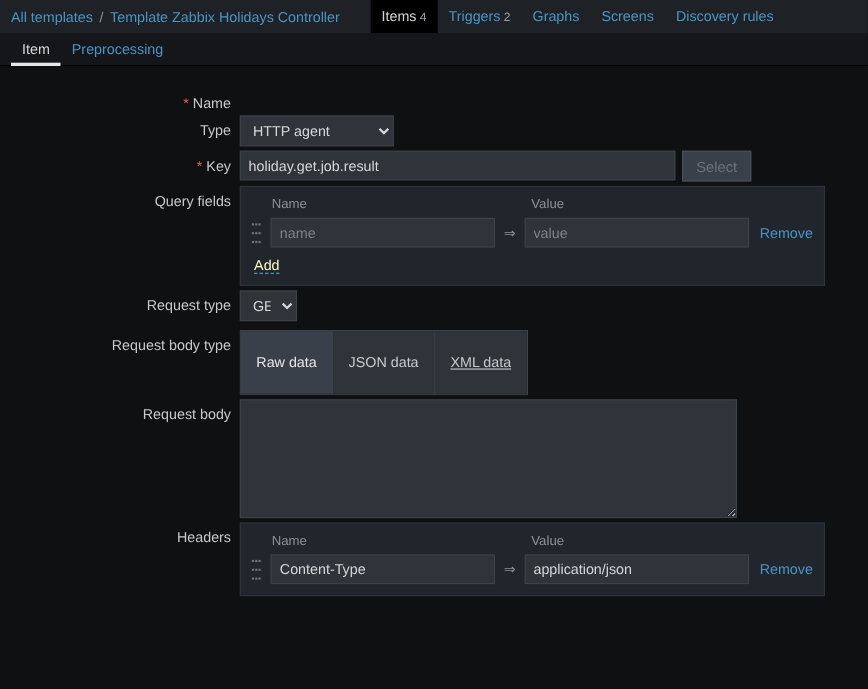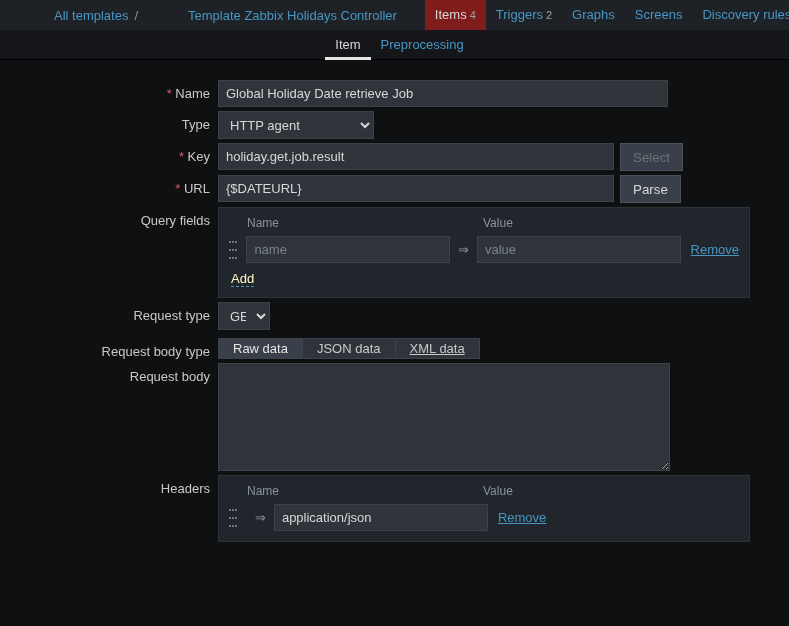--- a/index.html
+++ b/index.html
@@ -15,51 +15,50 @@
 
   
   .topbar {
     display: flex;
     align-items: center;
     height: 30px;
     background: #1e2227;
     padding-left: 10px;
     white-space: nowrap;
   }
-  .bc-link { color: #4796c4; cursor: pointer; margin-left: 44px; }
+  .bc-link { color: #4796c4; cursor: pointer; }
   .bc-sep { color: #8a929a; margin: 0 6px; }
   .nav {
     display: flex;
     margin-left: 28px;
   }
   .nav-item {
     color: #4796c4;
     padding: 0 10px;
     height: 30px;
     line-height: 30px;
     cursor: pointer;
   }
   .nav-item.active {
-    background: #7f1d1d;
+    background: #000000;
     color: #d7d7d7;
   }
   .nav-item .count {
     color: #9aa1a8;
     font-size: 11px;
     margin-left: 3px;
   }
 
   
   .subtabs {
     display: flex;
     background: #141619;
     padding-left: 10px;
     height: 30px;
     border-bottom: 1px solid #000;
-    justify-content: center;
   }
   .subtab {
     padding: 0 10px;
     line-height: 30px;
     color: #4796c4;
     cursor: pointer;
   }
   .subtab.active {
     color: #d7d7d7;
     border-bottom: 3px solid #e6e6e6;
@@ -96,21 +95,21 @@
     font-family: inherit;
     font-size: 13px;
     outline: none;
   }
   input[type=text]::placeholder { color: #7c838b; }
   textarea { resize: both; }
 
   .w450 { width: 450px; }
   .w452 { width: 396px; }
   .w148 { width: 148px; }
-  .w132 { width: 156px; }
+  .w132 { width: 140px; }
   .w52  { width: 52px;  }
 
   select {
     appearance: auto;
     background-color: #2f343a;
     color: #d7d7d7;
     height: 28px;
   }
 
   .btn {
@@ -149,38 +148,38 @@
     cursor: grab;
   }
   .drag span {
     display:block; height:2px; background:#6c737b;
     box-shadow: 3px 0 0 #6c737b, 6px 0 0 #6c737b;
     width:2px;
   }
   .kvline input.kname { width: 214px; }
   .arrow { color: #8a929a; margin: 0 8px; }
   .kvline input.kval { width: 214px; }
-  .remove { color: #4796c4; margin-left: 10px; cursor: pointer; text-decoration: underline; }
+  .remove { color: #4796c4; margin-left: 10px; cursor: pointer; }
   .addlink {
     color: #fef9c3;
     margin-top: 8px;
     display: inline-block;
     border-bottom: 1px dashed #4796c4;
     cursor: pointer;
     margin-left: 2px;
   }
 
   
   .seg {
     display: flex;
     border: 1px solid #3c424a;
     width: fit-content;
   }
   .seg div {
-    padding: 2px 14px;
+    padding: 21px 14px;
     background: #2f343a;
     color: #c9c9c9;
     border-right: 1px solid #3c424a;
     cursor: pointer;
   }
   .seg div:last-child { border-right: none; text-decoration: underline; }
   .seg div.sel { background: #3a4049; color: #e6e6e6; }
 
   .body-ta {
     width: 452px;
@@ -206,49 +205,39 @@
 
 <div class="subtabs">
   <div class="subtab active">Item</div>
   <div class="subtab">Preprocessing</div>
 </div>
 
 <div class="form">
 
   <div class="row">
     <div class="label req">Name</div>
-    <div class="control">
-      <input type="text" class="w450" value="Global Holiday Date retrieve Job" style="">
-    </div>
   </div>
 
   <div class="row">
     <div class="label">Type</div>
     <div class="control">
       <select class="w132">
         <option>HTTP agent</option>
       </select>
     </div>
   </div>
 
   <div class="row">
     <div class="label req">Key</div>
     <div class="control">
       <input type="text" class="w452" value="holiday.get.job.result" style="">
       <button class="btn disabled">Select</button>
     </div>
   </div>
 
-  <div class="row">
-    <div class="label req">URL</div>
-    <div class="control">
-      <input type="text" class="w452" value="{$DATEURL}" style="">
-      <button class="btn">Parse</button>
-    </div>
-  </div>
 
   <div class="row">
     <div class="label">Query fields</div>
     <div class="control">
       <div class="kvblock">
         <div class="kvhead">
           <div class="hname">Name</div>
           <div class="hval">Value</div>
         </div>
         <div class="kvline">
@@ -304,20 +293,21 @@
         <div class="kvhead">
           <div class="hname">Name</div>
           <div class="hval">Value</div>
         </div>
         <div class="kvline">
           <div class="drag">
               <span></span>
               <span></span>
               <span></span>
             </div>
+          <input type="text" class="kname" value="Content-Type" style="">
           <span class="arrow">⇒</span>
           <input type="text" class="kval" value="application/json" style="">
           <span class="remove">Remove</span>
         </div>
 
       </div>
     </div>
   </div>
 
 </div>

